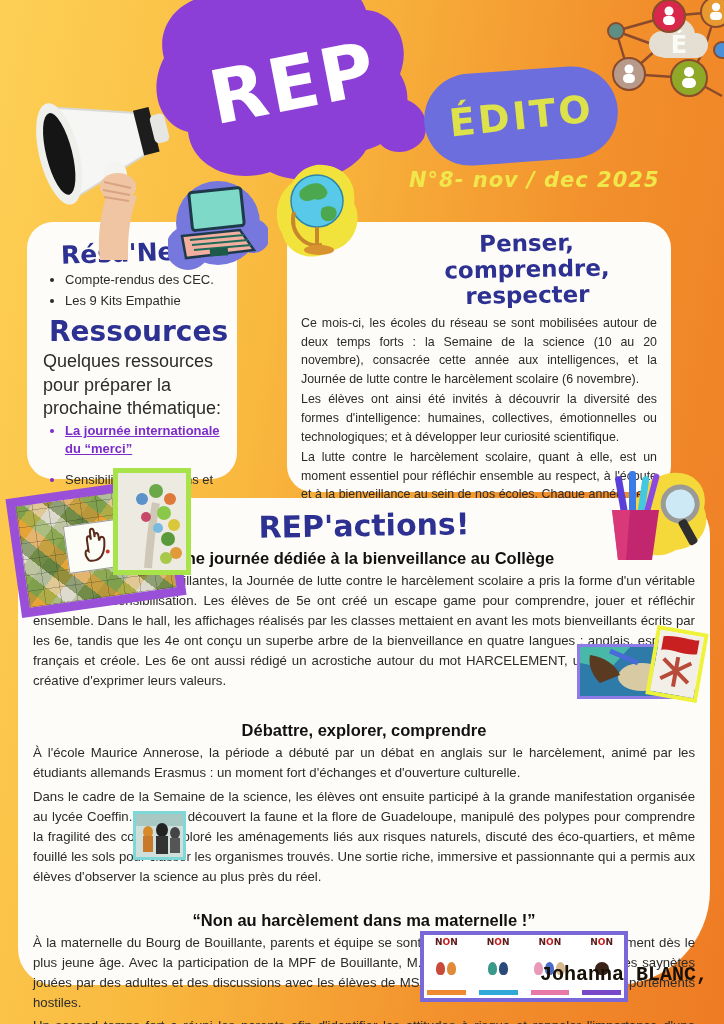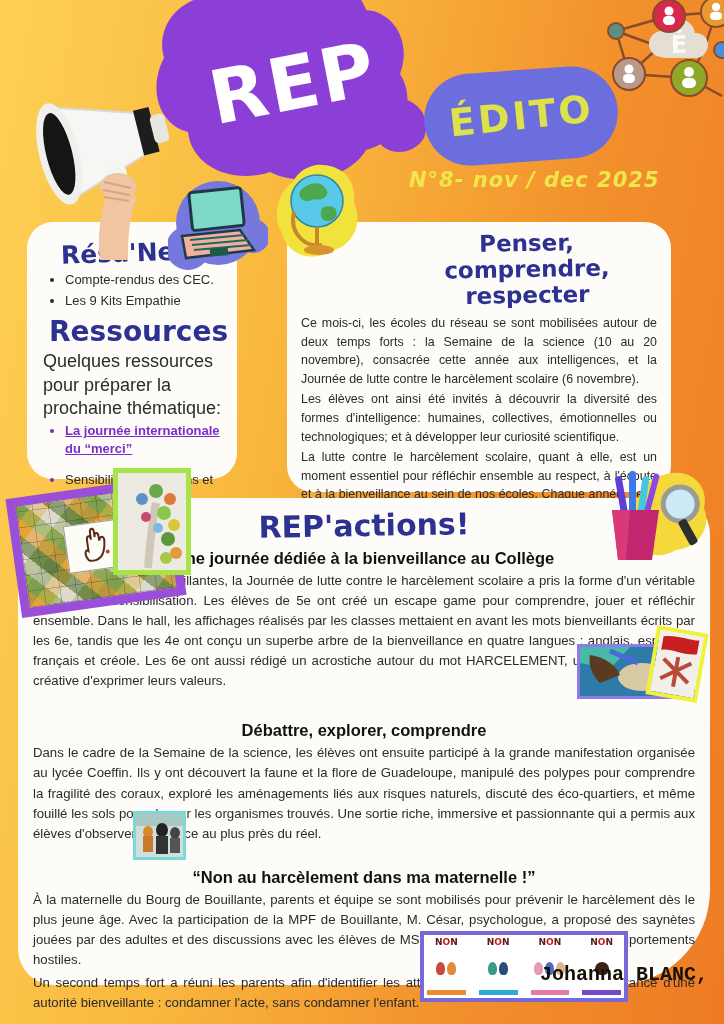--- a/index.html
+++ b/index.html
@@ -210,20 +210,21 @@
     <p>Deux événements complémentaires pour apprendre à mieux comprendre le monde... et mieux prendre soin les uns des autres.</p>
   </div>
 
   <div class="card actions-card">
     <div class="fancy actions-title">REP'actions!</div>
 
     <div class="sec-head">Une journée dédiée à la bienveillance au Collège</div>
     <p class="sp1">Au collège Fontaines bouillantes, la Journée de lutte contre le harcèlement scolaire a pris la forme d'un véritable parcours de sensibilisation. Les élèves de 5e ont créé un escape game pour comprendre, jouer et réfléchir ensemble. Dans le hall, les affichages réalisés par les classes mettaient en avant les mots bienveillants écrits par les 6e, tandis que les 4e ont conçu un superbe arbre de la bienveillance en quatre langues : anglais, espagnol, français et créole. Les 6e ont aussi rédigé un acrostiche autour du mot HARCELEMENT, une manière forte et créative d'exprimer leurs valeurs.</p>
 
     <div class="sec-head" style="margin-top:30px;">Débattre, explorer, comprendre</div>
+    <p>À l'école Maurice Annerose, la période a débuté par un débat en anglais sur le harcèlement, animé par les étudiants allemands Erasmus : un moment fort d'échanges et d'ouverture culturelle.</p>
     <p class="sp1">Dans le cadre de la Semaine de la science, les élèves ont ensuite participé à la grande manifestation organisée au lycée Coeffin. Ils y ont découvert la faune et la flore de Guadeloupe, manipulé des polypes pour comprendre la fragilité des coraux, exploré les aménagements liés aux risques naturels, discuté des éco-quartiers, et même fouillé les sols pour classer les organismes trouvés. Une sortie riche, immersive et passionnante qui a permis aux élèves d'observer la science au plus près du réel.</p>
 
     <div class="sec-head" style="margin-top:24px;">“Non au harcèlement dans ma maternelle !”</div>
     <p>À la maternelle du Bourg de Bouillante, parents et équipe se sont mobilisés pour prévenir le harcèlement dès le plus jeune âge. Avec la participation de la MPF de Bouillante, M. César, psychologue, a proposé des saynètes jouées par des adultes et des discussions avec les élèves de MS et GS pour parler émotions et comportements hostiles.</p>
     <p>Un second temps fort a réuni les parents afin d'identifier les attitudes à risque et rappeler l'importance d'une autorité bienveillante : condamner l'acte, sans condamner l'enfant.</p>
 
   </div>
 
   <svg class="abs deco-desk" width="116" height="100" viewBox="0 0 116 100">
     <path d="M70,8 C96,2 113,20 108,42 C116,62 102,82 80,84 C62,95 40,88 36,70 C26,58 30,38 44,30 C50,14 58,12 70,8 Z" fill="#F5D93B"></path>

